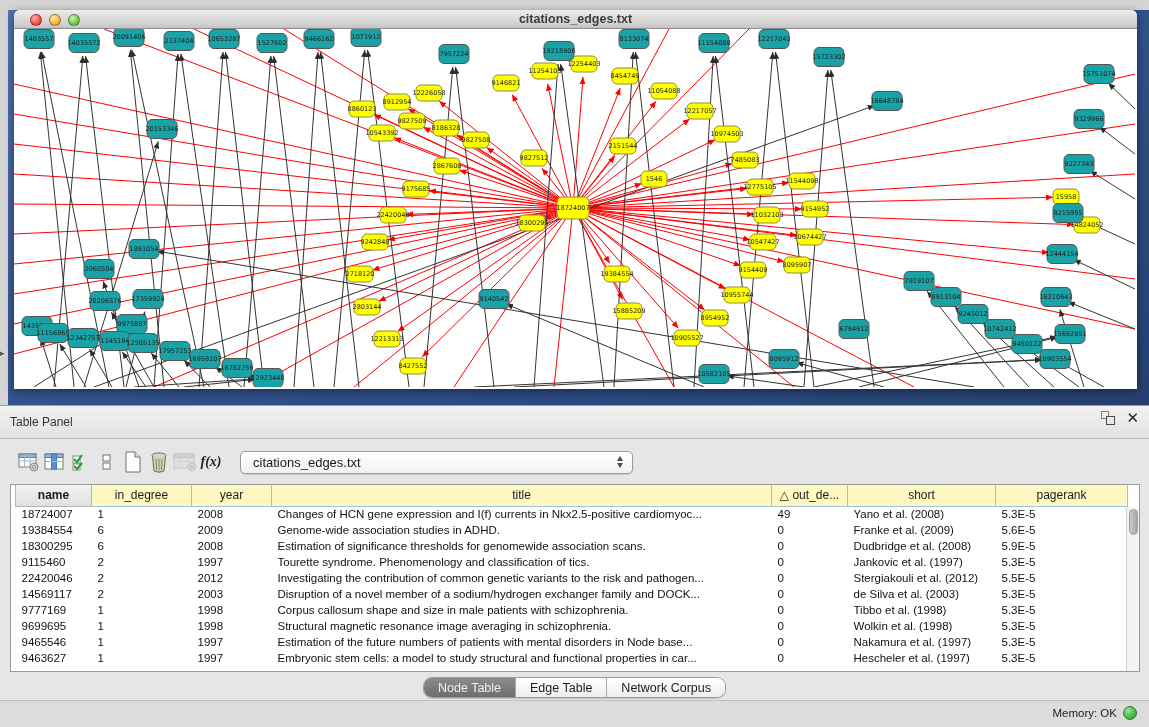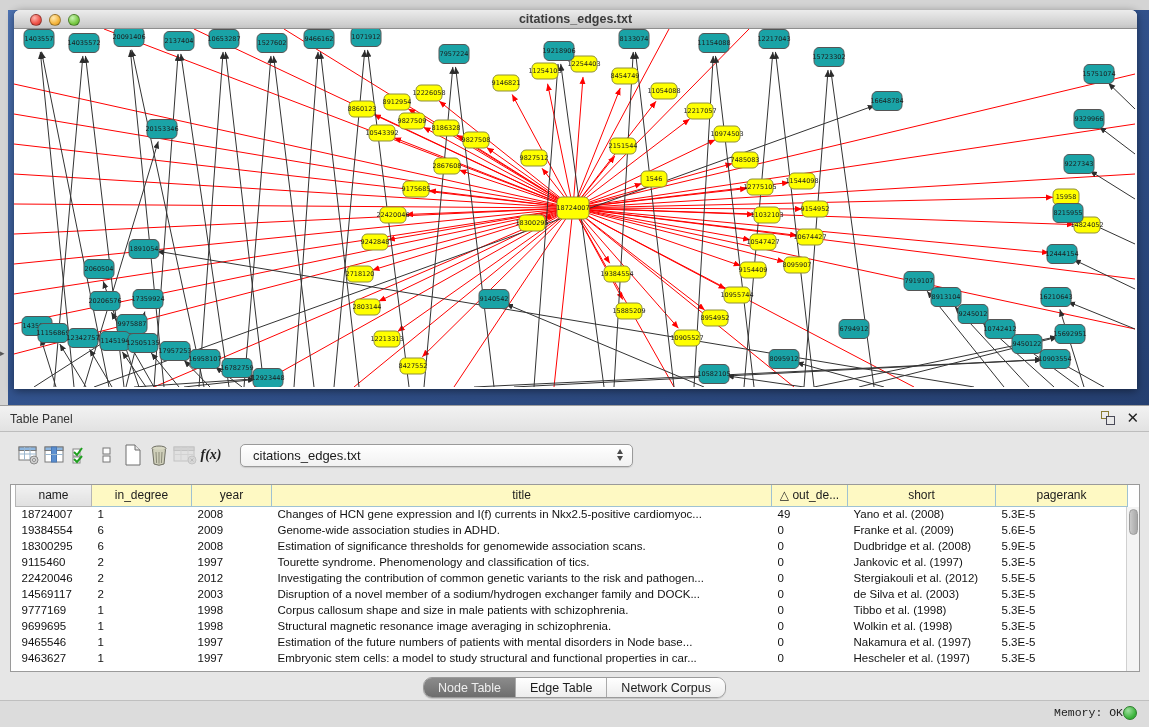--- a/index.html
+++ b/index.html
@@ -32,21 +32,21 @@
   .light.red   { background:radial-gradient(circle at 35% 30%,#ffb3ab,#ee5045 60%,#c63a30); }
   .light.yellow{ background:radial-gradient(circle at 35% 30%,#ffe9b0,#f5b53d 60%,#d2952a); }
   .light.green { background:radial-gradient(circle at 35% 30%,#c9f3b4,#79c943 60%,#57a832); }
   .canvas-wrap { flex:1 1 auto; overflow:hidden; background:#fff; }
   svg text.nl { font-family:"DejaVu Sans",sans-serif; font-size:6.5px; fill:#1c1c1c; }
   .collapse-arrow { position:absolute; left:0px; top:348px; font-size:9px; color:#555; }
 
   
   .table-panel { position:absolute; left:0; top:405px; width:1149px; bottom:27px; background:#e6e6e6; }
   .panel-header {
-    height:27px; background:linear-gradient(#f2f2f2,#e2e2e2);
+    height:34px; background:linear-gradient(#f2f2f2,#e2e2e2);
     border-top:1px solid #9e9e9e; border-bottom:1px solid #bdbdbd;
     display:flex; align-items:center; padding:0 10px; position:relative;
   }
   .panel-header .ph-title { font-size:12px; color:#333; }
   .panel-header .ph-icons { position:absolute; right:10px; top:4px; display:flex; gap:10px; align-items:center; }
   .float-ic { width:16px; height:16px; position:relative; }
   .float-ic .sq1 { position:absolute; left:1px; top:1px; width:8px; height:8px; border:1.5px solid #8a7d34; background:transparent; }
   .float-ic .sq2 { position:absolute; right:1px; bottom:1px; width:9px; height:9px; border:1.5px solid #4a4a58; background:#e9e9e9; }
   .close-ic { font-size:15px; font-weight:bold; color:#222; line-height:16px; cursor:default; }
 
@@ -68,21 +68,21 @@
   
   .grid-wrap {
     position:absolute; left:10px; right:9px; top:79px; height:188px;
     background:#fff; border:1px solid #9a9a9a; overflow:hidden;
   }
   table.grid { border-collapse:collapse; table-layout:fixed; width:1112px; margin-left:4px; }
   table.grid th {
     height:21px; background:#fef9c3; border:1px solid #9fc2d2; border-top:none;
     font-weight:normal; font-size:12px; color:#1c1c1c; text-align:center; overflow:hidden; white-space:nowrap;
   }
-  table.grid th.first { background:linear-gradient(#f2f2f2,#e0e0e0); border-color:#b5b5b5; }
+  table.grid th.first { background:linear-gradient(#f2f2f2,#e0e0e0); border-color:#b5b5b5;font-weight:bold; }
   table.grid td {
     height:16px; font-size:11.5px; color:#111; padding:0 0 0 6px;
     overflow:hidden; white-space:nowrap; text-overflow:clip;
   }
   .vscroll {
     position:absolute; right:0; top:22px; bottom:0; width:13px;
     background:#f4f4f4; border-left:1px solid #d0d0d0;
   }
   .vscroll .thumb {
     position:absolute; left:1.5px; top:2px; width:9px; height:26px; border-radius:5px;
@@ -91,21 +91,21 @@
 
   
   .tabs-row { position:absolute; left:0; right:0; top:272px; height:26px; display:flex; justify-content:center; }
   .seg { display:flex; height:21px; border-radius:9px; overflow:hidden; border:1px solid #9b9b9b; box-shadow:0 1px 1px rgba(0,0,0,.15); }
   .seg .tab { padding:0 14px; font-size:12.5px; display:flex; align-items:center; background:linear-gradient(#ffffff,#ededed); color:#1c1c1c; border-right:1px solid #aaa; }
   .seg .tab:last-child { border-right:none; }
   .seg .tab.sel { background:linear-gradient(#8b8b8b,#6e6e6e); color:#efefef; }
 
   
   .statusbar { position:absolute; left:0; bottom:0; width:1149px; height:27px; background:#dcdcdc; border-top:1px solid #bfbfbf; }
-  .mem { position:absolute; right:12px; top:5px; display:flex; font-size:11.5px; color:#222;font-family:Liberation Mono, monospace; }
+  .mem { position:absolute; right:12px; top:5px; display:flex; align-items:center; gap:6px; font-size:11.5px; color:#222; }
   .mem .dot { width:14px; height:14px; border-radius:50%; border:1px solid #2a7d2a;
     background:radial-gradient(circle at 35% 30%,#9fe09f,#3cb43c 65%,#2f9a2f); }
 </style>
 </head>
 <body>
 
 <div class="desktop">
   <div class="net-window">
     <div class="titlebar">
       <div class="lights">

